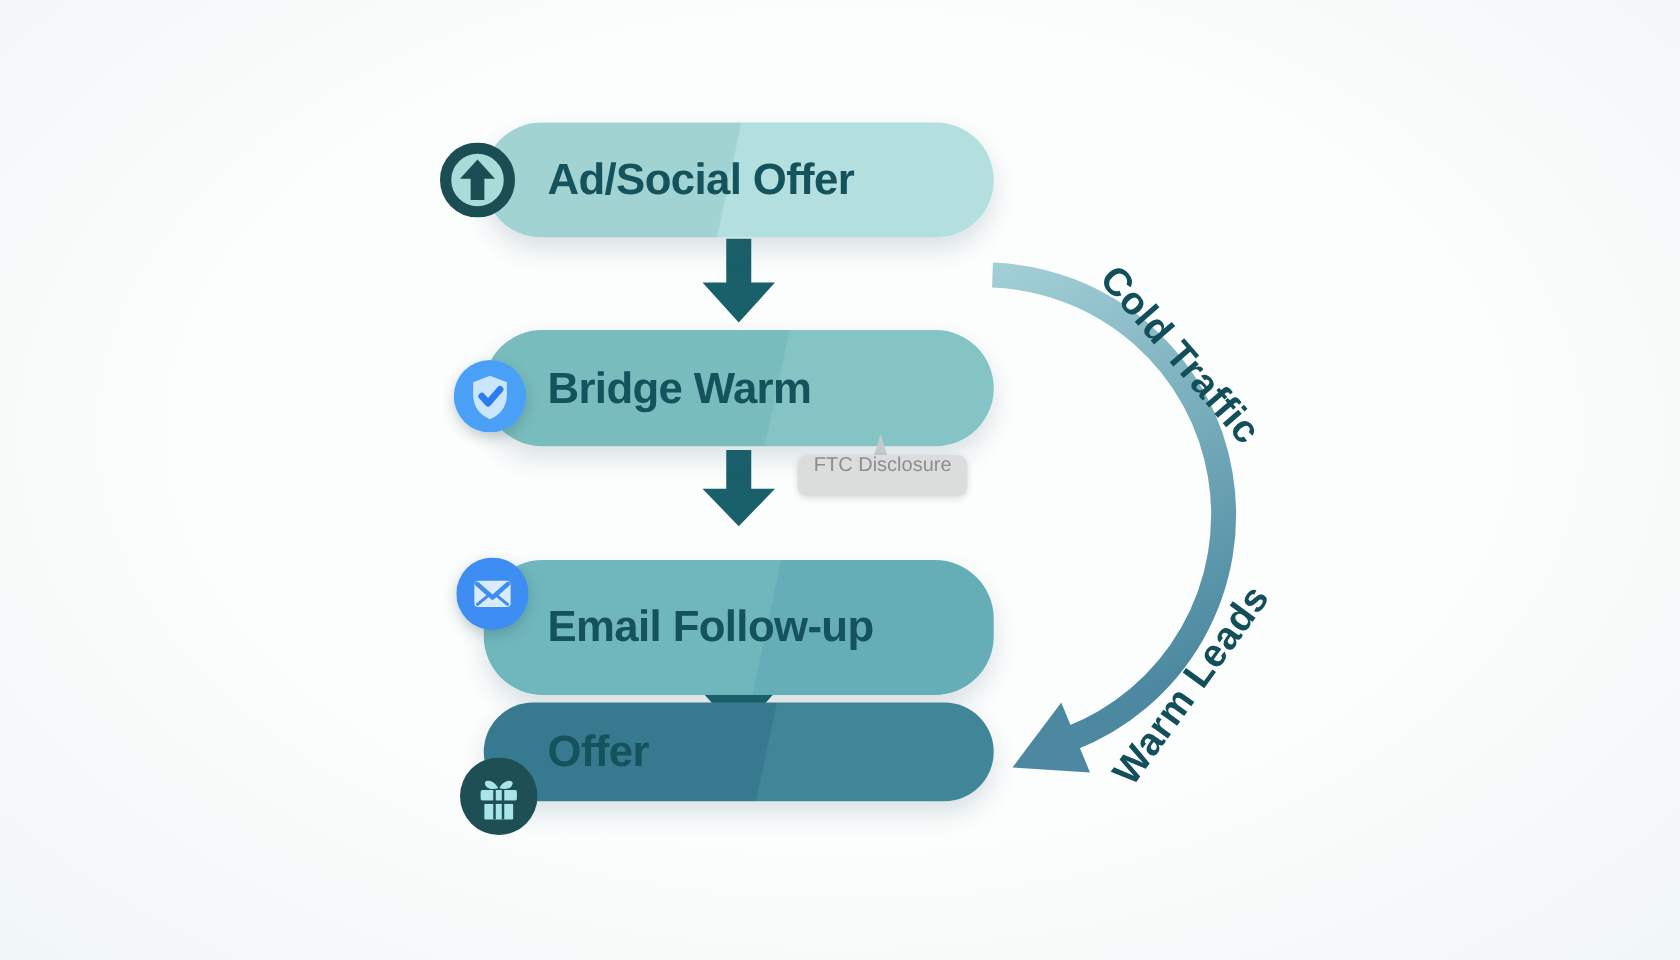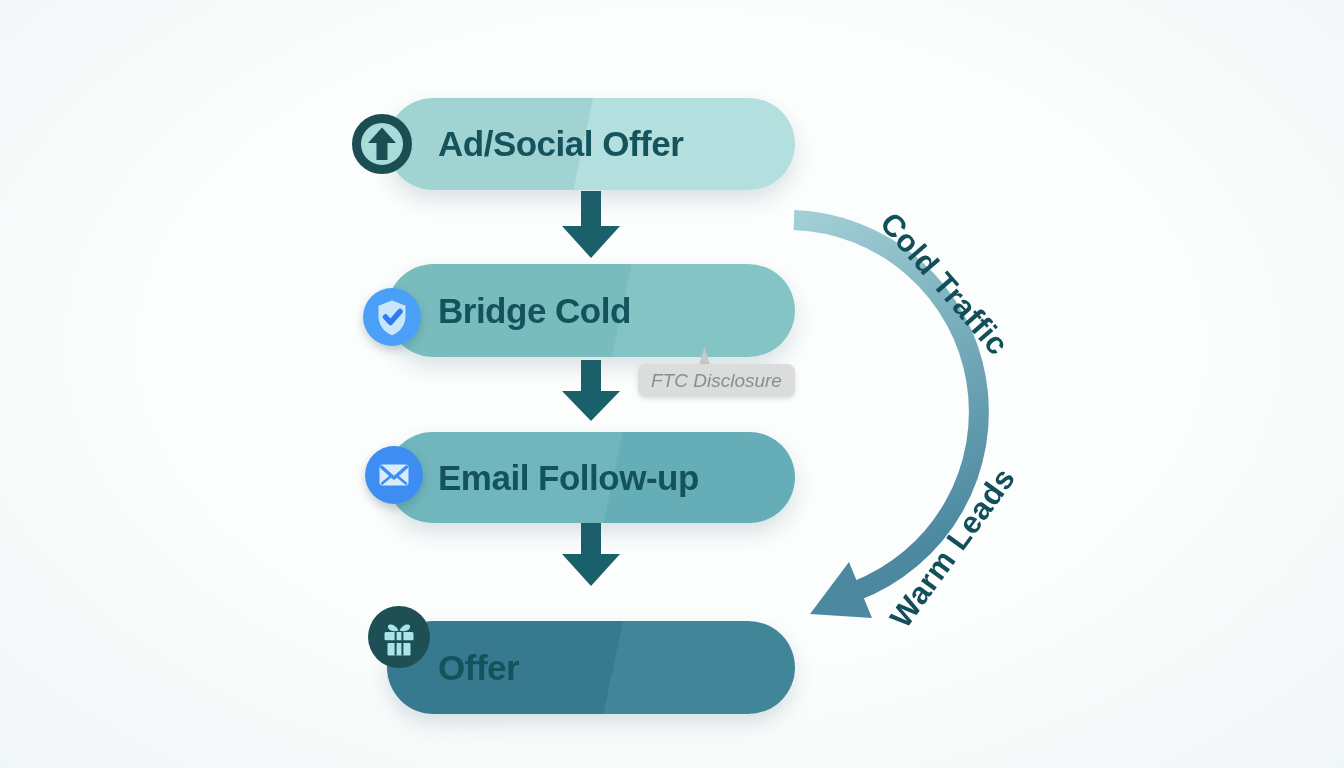--- a/index.html
+++ b/index.html
@@ -19,22 +19,22 @@
     position: absolute;
     left: 387px;
     width: 408px;
     border-radius: 47px;
     display: flex;
     align-items: center;
     box-shadow: 0 10px 20px rgba(40, 90, 100, 0.16);
   }
   .pill-1 { top: 98px;  height: 92px; background: linear-gradient(102deg, #a2d3d3 0 48%, #b4dfdf 48.4% 100%); }
   .pill-2 { top: 264px; height: 93px; background: linear-gradient(102deg, #79bcbe 0 57%, #85c4c5 57.4% 100%); }
-  .pill-3 { top: 432px; height: 91px; background: linear-gradient(102deg, #70b7bd 0 55%, #65aeb7 55.4% 100%); }
-  .pill-4 { top: 621px; height: 93px; background: linear-gradient(102deg, #37798f 0 55%, #418598 55.4% 100%); }
+  .pill-3 { top: 448px; height: 108px; background: linear-gradient(102deg, #70b7bd 0 55%, #65aeb7 55.4% 100%); }
+  .pill-4 { top: 562px; height: 79px; background: linear-gradient(102deg, #37798f 0 55%, #418598 55.4% 100%); }
   .pill-label {
     margin-left: 51px;
     font-size: 35px;
     font-weight: 700;
     color: #14525c;
     letter-spacing: -0.5px;
     white-space: nowrap;
   }
   .icon-badge {
     position: absolute;
@@ -54,28 +54,27 @@
     height: 768px;
     pointer-events: none;
   }
   .callout {
     position: absolute;
     left: 638px;
     top: 364px;
     height: 33px;
     padding: 0 13px;
     display: flex;
-    align-items: center;
+    align-items: flex-start;
     background: #dbdddd;
     border-radius: 8px;
     box-shadow: 0 2px 5px rgba(0,0,0,0.12);
-    font-size: 19px;
+    font-size: 16px;
     color: #8b8e8e;
     white-space: nowrap;
-    font-style: italic;
   }
   .callout-stem {
     position: absolute;
     left: 699px;
     top: 347px;
     width: 11px;
     height: 18px;
     background: #c6c9c9;
     clip-path: polygon(50% 0, 100% 100%, 0 100%);
   }
@@ -116,21 +115,21 @@
     <polygon fill="#1a606b" points="581,522 601,522 601,554 620,554 591,586 562,554 581,554"></polygon>
 
     <path d="M 794 220 A 192 192 0 0 1 856 591" fill="none" stroke="url(#arcGrad)" stroke-width="20"></path>
     <polygon fill="#4c89a0" points="810,614 849,562 872,618"></polygon>
   </svg>
 
   <div class="pill pill-1">
     <span class="pill-label">Ad/Social Offer</span>
   </div>
   <div class="pill pill-2">
-    <span class="pill-label">Bridge Cold</span>
+    <span class="pill-label">Bridge Warm</span>
   </div>
   <div class="pill pill-3">
     <span class="pill-label">Email Follow-up</span>
   </div>
   <div class="pill pill-4">
     <span class="pill-label">Offer</span>
   </div>
 
   <div class="icon-badge" id="icon1">
     <svg width="60" height="60" viewBox="0 0 60 60">

